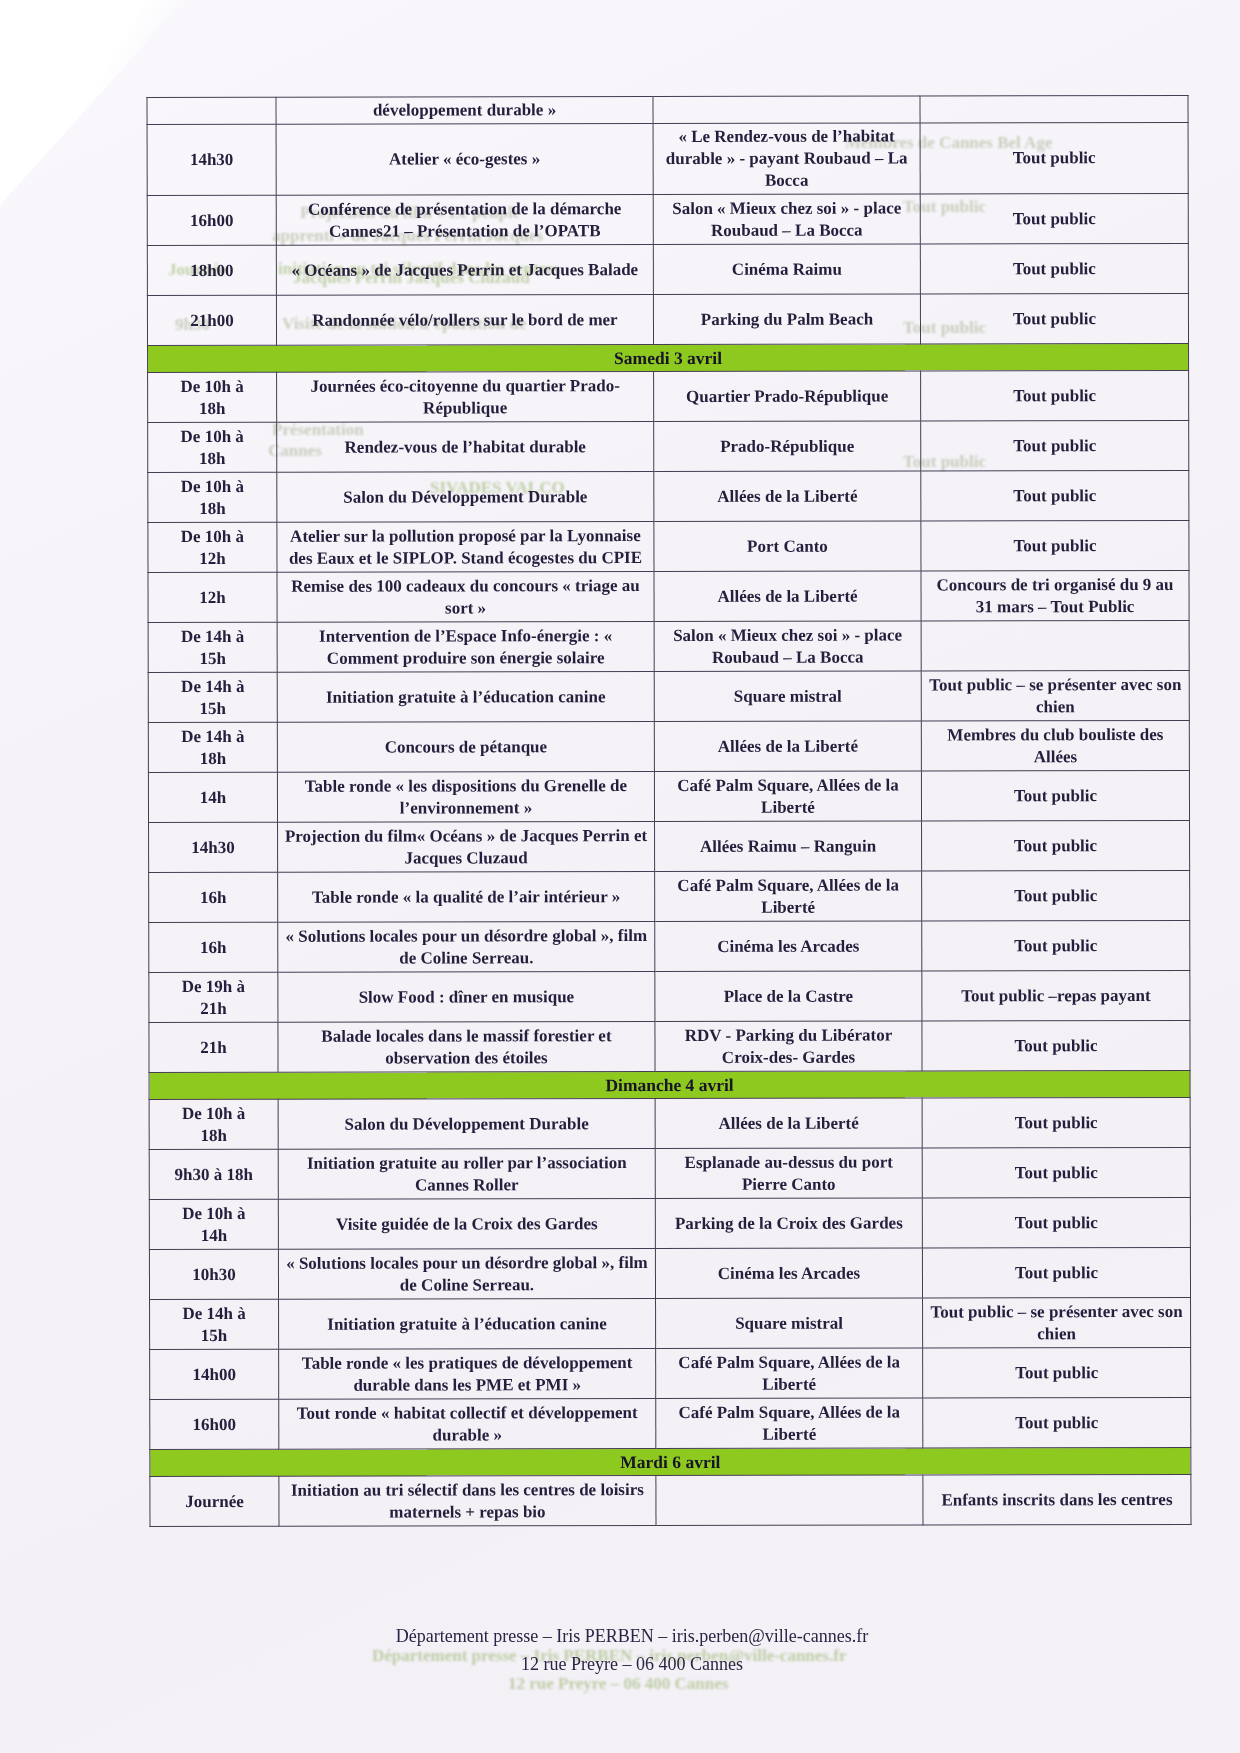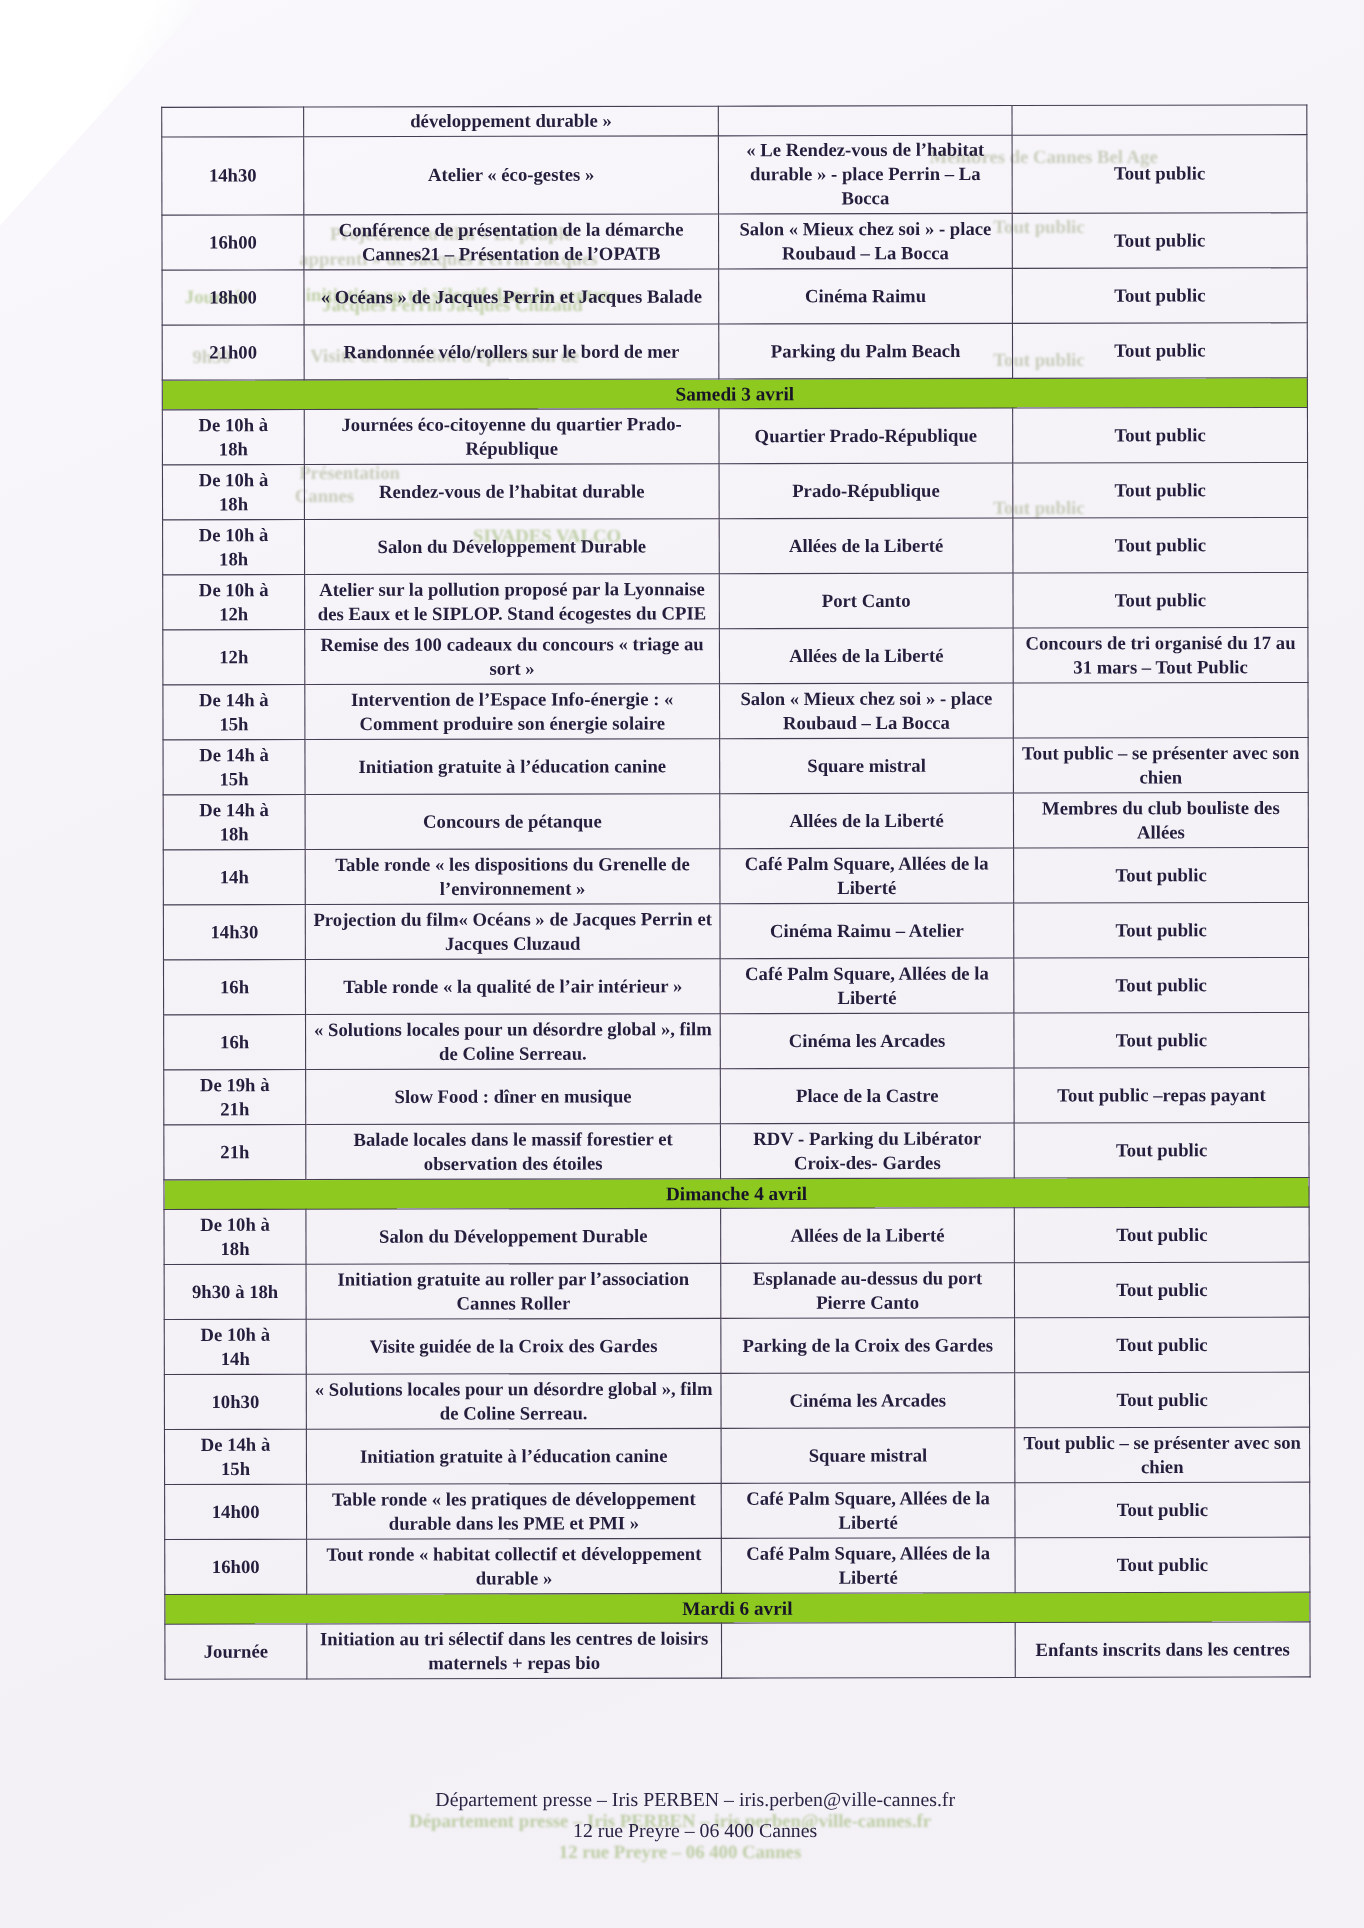--- a/index.html
+++ b/index.html
@@ -88,21 +88,21 @@
       <tbody>
           <tr class="compact">
             <td class="c-time"></td>
             <td class="c-event">développement durable »</td>
             <td class="c-location"></td>
             <td class="c-audience"></td>
           </tr>
           <tr>
             <td class="c-time">14h30</td>
             <td class="c-event">Atelier « éco-gestes »</td>
-            <td class="c-location">« Le Rendez-vous de l’habitat durable » - place Perrin – La Bocca</td>
+            <td class="c-location">« Le Rendez-vous de l’habitat durable » - payant Roubaud – La Bocca</td>
             <td class="c-audience">Tout public</td>
           </tr>
           <tr>
             <td class="c-time">16h00</td>
             <td class="c-event">Conférence de présentation de la démarche Cannes21 – Présentation de l’OPATB</td>
             <td class="c-location">Salon « Mieux chez soi » - place Roubaud – La Bocca</td>
             <td class="c-audience">Tout public</td>
           </tr>
           <tr>
             <td class="c-time">18h00</td>
@@ -144,21 +144,21 @@
             <td class="c-time">De 10h à
 12h</td>
             <td class="c-event">Atelier sur la pollution proposé par la Lyonnaise des Eaux et le SIPLOP. Stand écogestes du CPIE</td>
             <td class="c-location">Port Canto</td>
             <td class="c-audience">Tout public</td>
           </tr>
           <tr>
             <td class="c-time">12h</td>
             <td class="c-event">Remise des 100 cadeaux du concours « triage au sort »</td>
             <td class="c-location">Allées de la Liberté</td>
-            <td class="c-audience">Concours de tri organisé du 17 au 31 mars – Tout Public</td>
+            <td class="c-audience">Concours de tri organisé du 9 au 31 mars – Tout Public</td>
           </tr>
           <tr>
             <td class="c-time">De 14h à
 15h</td>
             <td class="c-event">Intervention de l’Espace Info-énergie : « Comment produire son énergie solaire</td>
             <td class="c-location">Salon « Mieux chez soi » - place Roubaud – La Bocca</td>
             <td class="c-audience"></td>
           </tr>
           <tr>
             <td class="c-time">De 14h à
@@ -176,21 +176,21 @@
           </tr>
           <tr>
             <td class="c-time">14h</td>
             <td class="c-event">Table ronde « les dispositions du Grenelle de l’environnement »</td>
             <td class="c-location">Café Palm Square, Allées de la Liberté</td>
             <td class="c-audience">Tout public</td>
           </tr>
           <tr>
             <td class="c-time">14h30</td>
             <td class="c-event">Projection du film« Océans » de Jacques Perrin et Jacques Cluzaud</td>
-            <td class="c-location">Cinéma Raimu – Atelier</td>
+            <td class="c-location">Allées Raimu – Ranguin</td>
             <td class="c-audience">Tout public</td>
           </tr>
           <tr>
             <td class="c-time">16h</td>
             <td class="c-event">Table ronde « la qualité de l’air intérieur »</td>
             <td class="c-location">Café Palm Square, Allées de la Liberté</td>
             <td class="c-audience">Tout public</td>
           </tr>
           <tr>
             <td class="c-time">16h</td>

